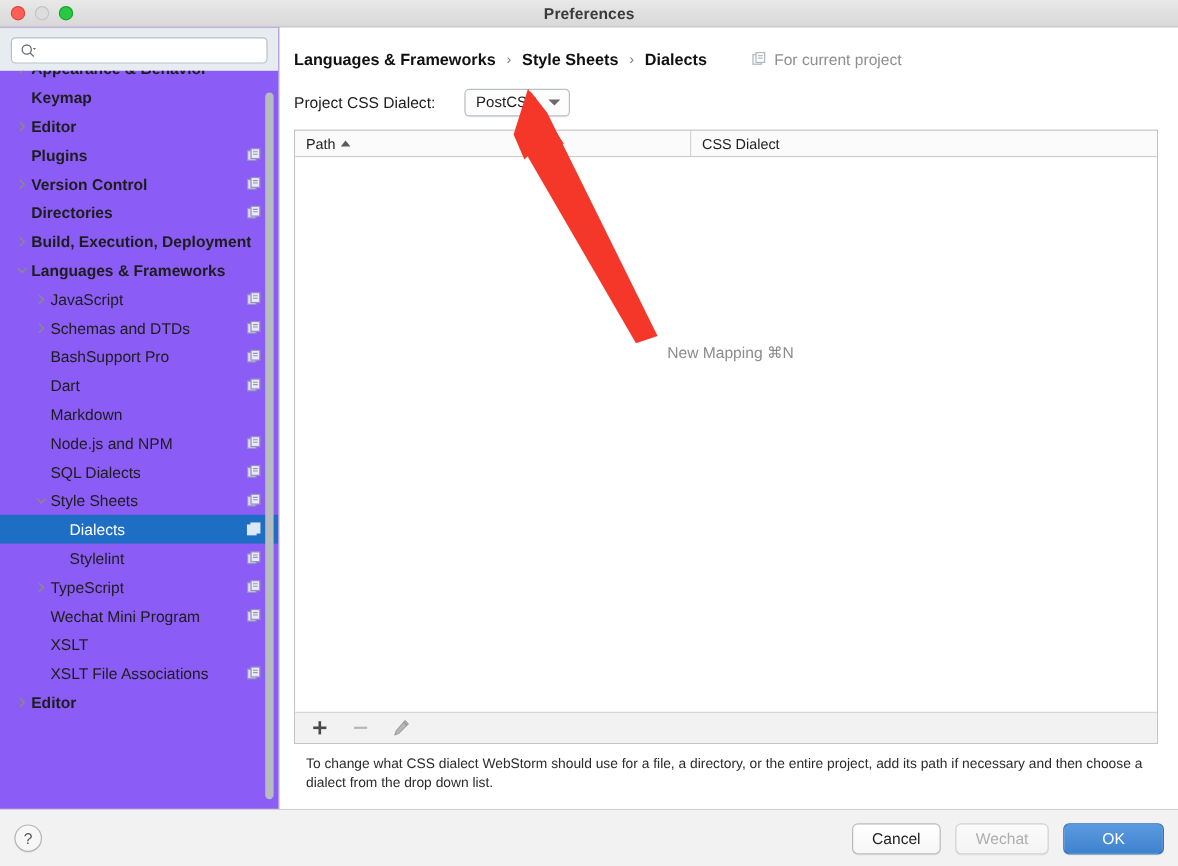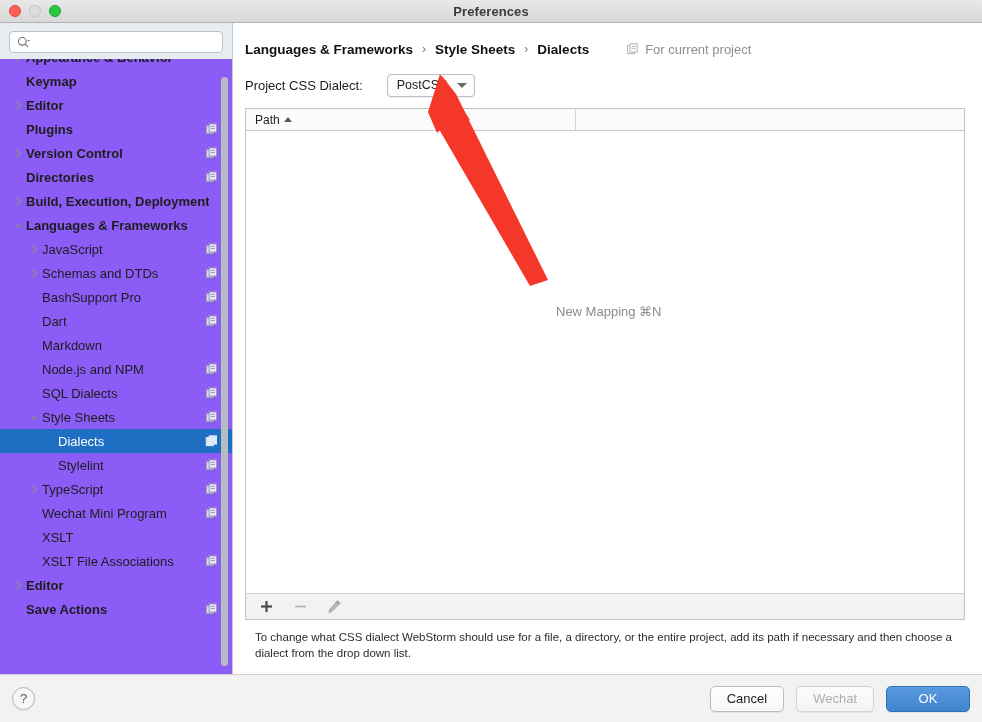--- a/index.html
+++ b/index.html
@@ -293,21 +293,21 @@
   }
   .table-body {
     flex: 1;
     position: relative;
     background: #ffffff;
     min-height: 0;
   }
   .empty-text {
     position: absolute;
     left: 310px;
-    top: 173px;
+    top: 155px;
     font-size: 13px;
     color: #8b8b8b;
     white-space: nowrap;
   }
   .table-toolbar {
     height: 25px;
     min-height: 25px;
     background: #f2f2f2;
     border-top: 1px solid #cfcfcf;
     display: flex;
@@ -667,32 +667,20 @@
                 </svg>
               </span>
             </div>
             <div class="row lvl0 bold">
               <span class="arrow">
                 <svg width="9" height="9" viewBox="0 0 9 9">
                   <path d="M2.8 1.2 L6.2 4.5 L2.8 7.8" fill="none" stroke="currentColor" stroke-width="1.3" stroke-linecap="round" stroke-linejoin="round"></path>
                 </svg>
               </span>
               <span class="label">Editor</span>
-            </div>
-            <div class="row lvl0 bold">
-              <span class="arrow"></span>
-              <span class="label">Save Actions</span>
-              <span style="margin-left: auto; display: flex;">
-                <svg class="scope-icon" viewBox="0 0 13 13">
-                  <rect x="1.3" y="2.6" width="7" height="8" fill="#eef2f5" stroke="#94a1ad" stroke-width="1.05"></rect>
-                  <rect x="4.2" y="0.9" width="7.3" height="8.2" fill="#ffffff" stroke="#94a1ad" stroke-width="1.05"></rect>
-                  <line x1="5.8" y1="3.5" x2="9.8" y2="3.5" stroke="#94a1ad" stroke-width="0.95"></line>
-                  <line x1="5.8" y1="5.5" x2="9.8" y2="5.5" stroke="#94a1ad" stroke-width="0.95"></line>
-                </svg>
-              </span>
             </div>
           </div>
         <div class="sb-track">
           <div class="sb-thumb"></div>
         </div>
       </div>
     </div>
 
     <div class="main">
 
@@ -719,20 +707,23 @@
           <span>PostCSS</span>
           <span class="caret"></span>
         </span>
       </div>
 
       <div class="table-area">
         <div class="table-head">
           <div class="th path">
             <span>Path</span>
             <span class="sort-arrow"></span>
+          </div>
+          <div class="th dialect">
+            <span>CSS Dialect</span>
           </div>
         </div>
         <div class="table-body">
           <div class="empty-text">New Mapping ⌘N</div>
         </div>
         <div class="table-toolbar">
           <div class="tb-btn">
             <svg width="13" height="13" viewBox="0 0 13 13">
               <rect x="5.4" y="1" width="2.2" height="11" fill="#4a4a4a"></rect>
               <rect x="1" y="5.4" width="11" height="2.2" fill="#4a4a4a"></rect>

